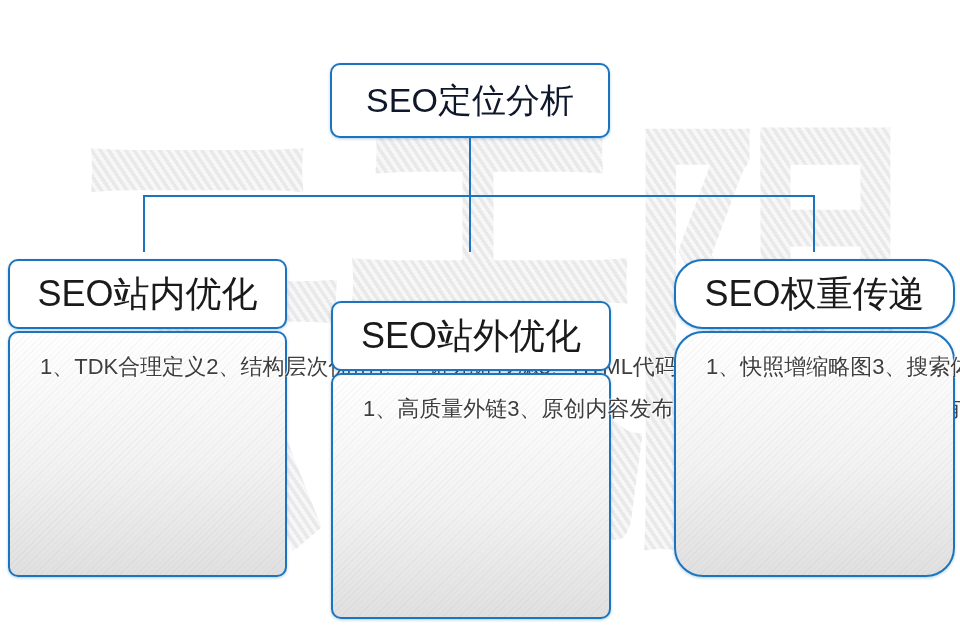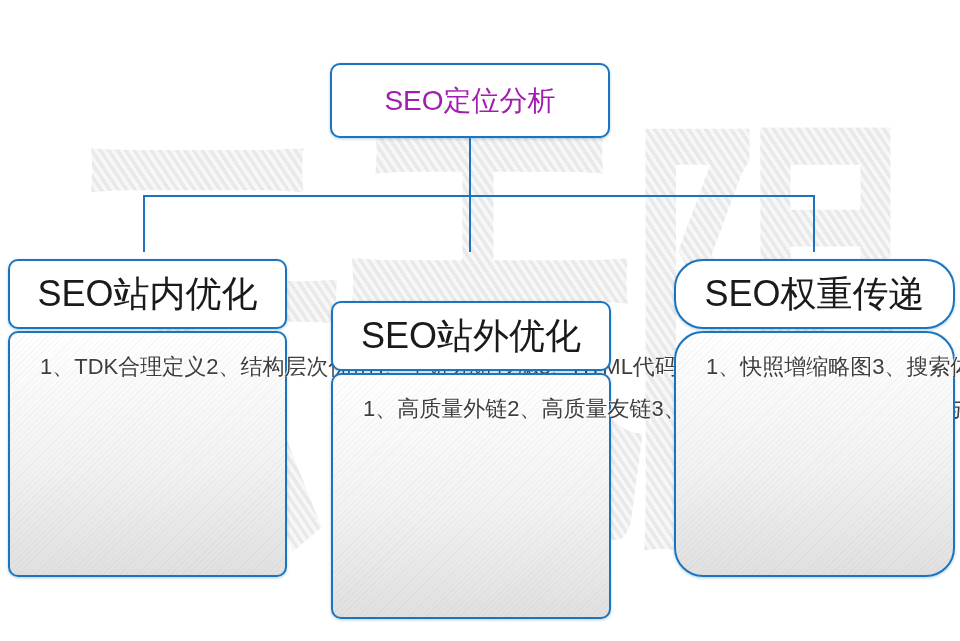--- a/index.html
+++ b/index.html
@@ -27,21 +27,21 @@
   .v{width:2px;}
   .h{height:2px;}
   
   .node{
     position:absolute;z-index:2;box-sizing:border-box;
     border:2px solid #1b74bd;border-radius:10px;background:#ffffff;
     display:flex;align-items:center;justify-content:center;
     box-shadow:0 1px 3px rgba(27,116,189,0.35);
   }
   .root-box{left:330px;top:63px;width:280px;height:75px;}
-  .root-box .title-text{font-size:28px;color:#a21caf;}
+  .root-box .title-text{font-size:34px;color:#0f172a;}
   .header-box{top:259px;height:70px;align-items:center;}
   .header-box .title-text{font-size:36px;color:#1a1a1a;}
   .title-text{white-space:nowrap;}
   .list-box{
     top:331px;height:246px;
     flex-direction:row;align-items:flex-start;justify-content:flex-start;
     padding:16px 10px 0 30px;
     background:
       repeating-linear-gradient(135deg,rgba(110,110,110,0.05) 0 1px,rgba(255,255,255,0) 1px 4px),
       linear-gradient(180deg,#ffffff 0%,#f2f2f2 55%,#e0e0e0 100%);
@@ -80,21 +80,20 @@
     <div class="list-item">4、空链死链过滤</div>
     <div class="list-item">5、HTML代码优化</div>
     <div class="list-item">6、快照收录与更新</div>
   </div>
 
   <div class="node header-box col2">
     <span class="title-text">SEO站外优化</span>
   </div>
   <div class="node list-box col2">
     <div class="list-item">1、高质量外链</div>
-    <div class="list-item">2、高质量友链</div>
     <div class="list-item">3、原创内容发布</div>
     <div class="list-item">4、快照抓取与更新</div>
     <div class="list-item">5、内连有效传递</div>
     <div class="list-item">6、快照评级提升</div>
   </div>
 
   <div class="node header-box col3">
     <span class="title-text">SEO权重传递</span>
   </div>
   <div class="node list-box col3">

